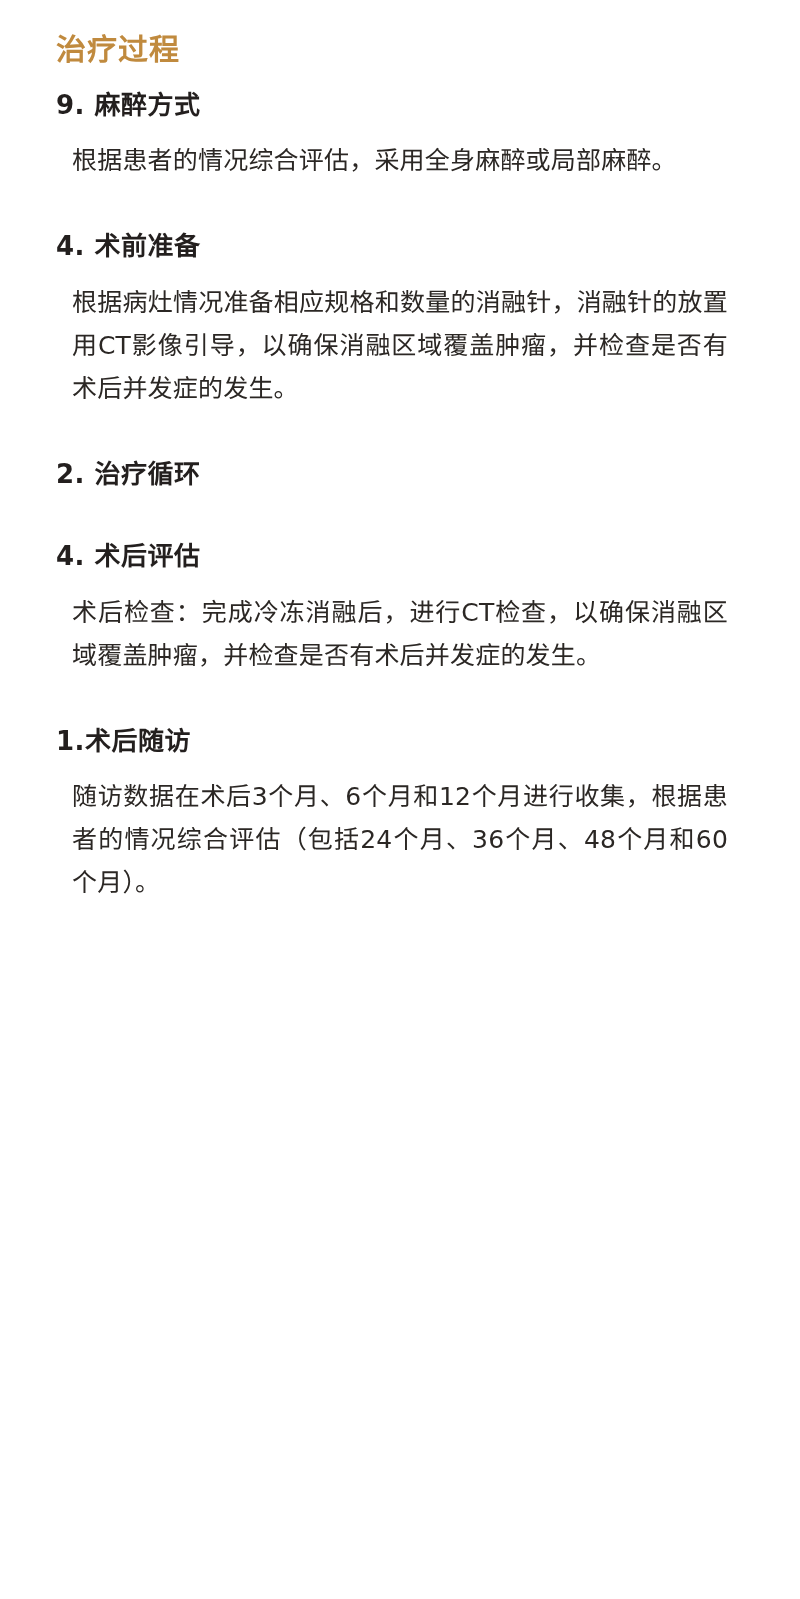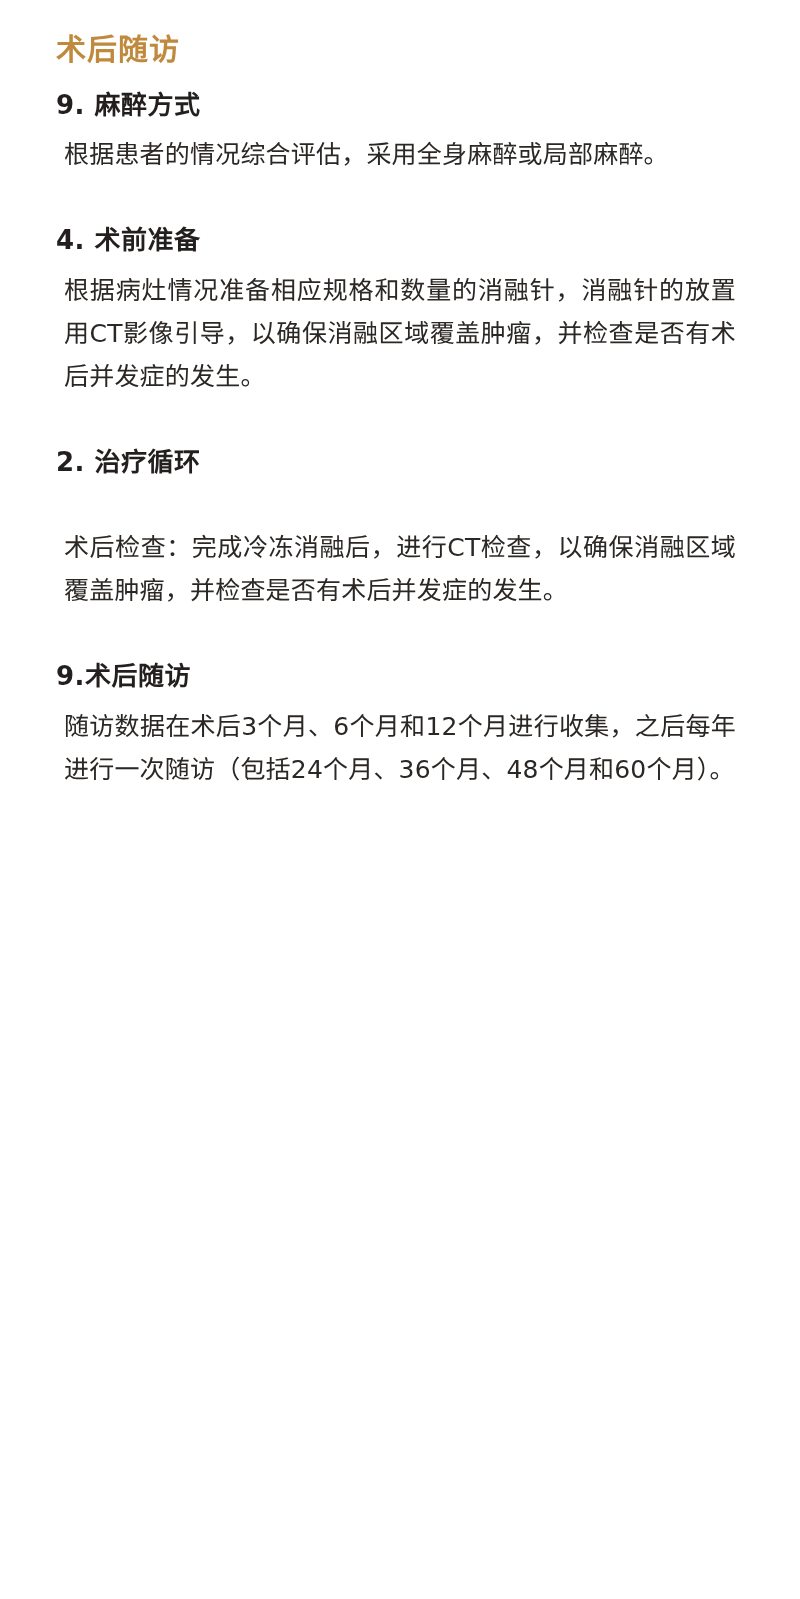--- a/index.html
+++ b/index.html
@@ -40,49 +40,50 @@
     font-weight: bold;
     color: #231f1e;
     letter-spacing: 0.5px;
     margin: 0 0 10px 0;
     line-height: 1.4;
   }
   .section-body {
     font-size: 25px;
     line-height: 1.72;
     color: #2b2724;
-    margin: 8px;
+    margin: 16px;
     text-align: justify;
     text-justify: inter-ideograph;
     letter-spacing: 0.2px;
   }
 </style>
 </head>
 <body>
 
 <div class="page">
 
-  <h1 class="doc-title">术后随访</h1>
+  <h1 class="doc-title">治疗过程</h1>
 
   <div class="section">
     <h2 class="section-heading">9. 麻醉方式</h2>
     <p class="section-body">根据患者的情况综合评估，采用全身麻醉或局部麻醉。</p>
   </div>
 
   <div class="section">
     <h2 class="section-heading">4. 术前准备</h2>
     <p class="section-body">根据病灶情况准备相应规格和数量的消融针，消融针的放置用CT影像引导，以确保消融区域覆盖肿瘤，并检查是否有术后并发症的发生。</p>
   </div>
 
   <div class="section">
     <h2 class="section-heading">2. 治疗循环</h2>
   </div>
 
   <div class="section">
+    <h2 class="section-heading">4. 术后评估</h2>
     <p class="section-body">术后检查：完成冷冻消融后，进行CT检查，以确保消融区域覆盖肿瘤，并检查是否有术后并发症的发生。</p>
   </div>
 
   <div class="section">
-    <h2 class="section-heading">9.术后随访</h2>
-    <p class="section-body">随访数据在术后3个月、6个月和12个月进行收集，之后每年进行一次随访（包括24个月、36个月、48个月和60个月）。</p>
+    <h2 class="section-heading">1.术后随访</h2>
+    <p class="section-body">随访数据在术后3个月、6个月和12个月进行收集，根据患者的情况综合评估（包括24个月、36个月、48个月和60个月）。</p>
   </div>
 
 </div>
 
 </body></html>

